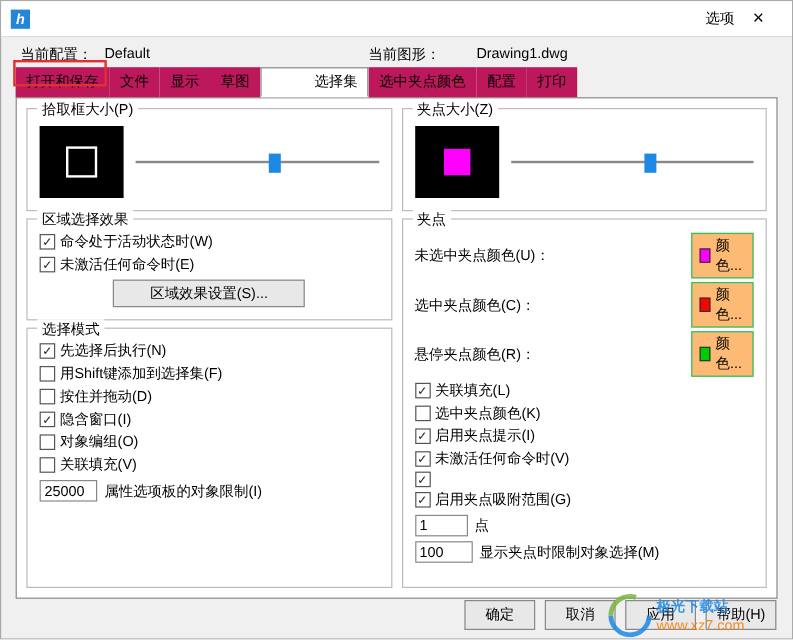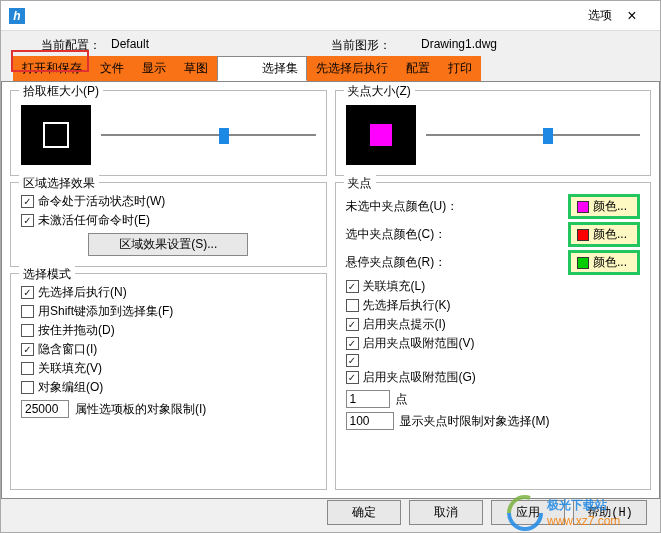--- a/index.html
+++ b/index.html
@@ -2,50 +2,50 @@
 <html><head>
 <meta charset="utf-8">
 <style>
 * { box-sizing: border-box; margin: 0; padding: 0; font-family: "Microsoft YaHei", SimSun, sans-serif; font-size: 12px; }
 body { background: #fff; width: 661px; height: 533px; position: relative; overflow: hidden; }
 .dialog { width: 661px; height: 533px; border: 1px solid #aaa; background: #f0f0f0; }
 .titlebar { height: 30px; background: #fff; display: flex; align-items: center; padding: 0 8px; border-bottom: 1px solid #ddd; }
 .titlebar .icon { width: 16px; height: 16px; background: #2386d6; margin-right: 6px; display: flex; align-items: center; justify-content: center; color: #fff; font-style: italic; font-weight: bold; }
 .titlebar .title { flex: 1; text-align: right; }
 .titlebar .close { width: 40px; text-align: center; font-size: 16px; cursor: pointer; }
-.info-row { padding: 6px 16px 2px; display: flex; margin-left: 24px; }
+.info-row { padding: 6px 16px 2px; display: flex; }
 .info-row .lbl { width: 70px; }
 .info-row .val1 { width: 220px; }
 .info-row .lbl2 { width: 90px; }
 .tabs { display: flex; padding: 0 12px; position: relative; }
-.tab { padding: 3px 8px; border: 1px solid transparent; cursor: pointer; background: #f97316; position: relative; }
+.tab { padding: 3px 8px; border: 1px solid transparent; cursor: pointer; background: #be185d; position: relative; }
 .tab.active { border: 1px solid #888; border-bottom: 1px solid #fff; background: #fff; z-index: 2; padding-left: 44px; }
 .tab-highlight { position: absolute; left: 11px; top: 50px; width: 78px; height: 22px; border: 2px solid #e03030; z-index: 5; pointer-events: none; }
-.tab-panel { margin: 0 0 8px; border: 1px solid #888; background: #fff; padding: 8px; height: 418px; display: flex; gap: 8px; }
+.tab-panel { margin: 0 12px 8px; border: 1px solid #888; background: #fff; padding: 8px; height: 418px; display: flex; gap: 8px; }
 .col { flex: 1; display: flex; flex-direction: column; gap: 6px; }
 .group { border: 1px solid #bbb; padding: 8px 10px 10px; position: relative; }
 .group-title { position: absolute; top: -8px; left: 8px; background: #fff; padding: 0 4px; }
 .preview-row { display: flex; align-items: center; gap: 10px; margin-top: 6px; }
 .preview-box { width: 70px; height: 60px; background: #000; display: flex; align-items: center; justify-content: center; }
 .preview-box .sq-outline { width: 26px; height: 26px; border: 2px solid #fff; }
 .preview-box .sq-fill { width: 22px; height: 22px; background: #ff00ff; }
 .slider { flex: 1; height: 20px; position: relative; }
 .slider-track { position: absolute; left: 0; right: 0; top: 9px; height: 2px; background: #888; }
 .slider-thumb { position: absolute; top: 3px; width: 10px; height: 16px; background: #1e88e5; }
 .chk-row { display: flex; align-items: center; gap: 4px; margin: 2px 0; }
 .chk { width: 13px; height: 13px; border: 1px solid #555; background: #fff; display: flex; align-items: center; justify-content: center; font-size: 10px; color: #222; cursor: pointer; }
 .btn { border: 1px solid #888; background: #e8e8e8; padding: 2px 12px; cursor: pointer; }
 .btn-wide { display: block; margin: 4px auto 0; width: 160px; }
 .color-row { display: flex; align-items: center; justify-content: space-between; margin: 3px 0; }
-.color-btn { display: flex; align-items: center; gap: 4px; border: 3px solid #22c55e; background: #fef9c3; padding: 1px 6px; cursor: pointer; width: 72px; }
+.color-btn { display: flex; align-items: center; gap: 4px; border: 1px solid #22c55e; background: #fdba74; padding: 1px 6px; cursor: pointer; width: 52px; }
 .color-swatch { width: 12px; height: 12px; border: 1px solid #333; }
 .input-row { display: flex; align-items: center; gap: 6px; margin-top: 4px; }
 .num-input { width: 48px; border: 1px solid #888; padding: 1px 3px; background: #fff; }
 .footer { position: absolute; bottom: 8px; right: 14px; display: flex; gap: 8px; }
-.footer .btn { width: 74px; padding: 3px 0; font-family: Liberation Mono, monospace; }
+.footer .btn { width: 59px; padding: 3px 0; }
 .watermark { position: absolute; right: 16px; bottom: 2px; opacity: 0.85; pointer-events: none; }
 .watermark svg { display: block; }
 .sm-group { border: 1px solid #bbb; padding: 8px 10px 10px; position: relative; flex: 1; }
 </style>
 </head>
 <body>
 
 <div class="dialog">
   <div class="titlebar">
     <div class="icon">h</div>
@@ -61,21 +61,21 @@
   </div>
 
   <div class="tab-highlight"></div>
 
   <div class="tabs">
     <div class="tab">打开和保存</div>
     <div class="tab">文件</div>
     <div class="tab">显示</div>
     <div class="tab">草图</div>
     <div class="tab active">选择集</div>
-    <div class="tab">先选择后执行</div>
+    <div class="tab">选中夹点颜色</div>
     <div class="tab">配置</div>
     <div class="tab">打印</div>
   </div>
 
   <div class="tab-panel">
     <div class="col">
 
       <div class="group">
         <span class="group-title">拾取框大小(P)</span>
         <div class="preview-row">
@@ -115,25 +115,25 @@
         <div class="chk-row">
             <span class="chk"></span>
             <span>按住并拖动(D)</span>
           </div>
         <div class="chk-row">
             <span class="chk">✓</span>
             <span>隐含窗口(I)</span>
           </div>
         <div class="chk-row">
             <span class="chk"></span>
+            <span>对象编组(O)</span>
+          </div>
+        <div class="chk-row">
+            <span class="chk"></span>
             <span>关联填充(V)</span>
-          </div>
-        <div class="chk-row">
-            <span class="chk"></span>
-            <span>对象编组(O)</span>
           </div>
         <div class="input-row">
           <input class="num-input" value="25000" style="">
           <span>属性选项板的对象限制(I)</span>
         </div>
       </div>
     </div>
 
     <div class="col">
       <div class="group">
@@ -171,29 +171,29 @@
               <span class="color-swatch" style="background:#00cc00"></span>
               <span>颜色...</span>
             </div>
         </div>
         <div class="chk-row">
             <span class="chk">✓</span>
             <span>关联填充(L)</span>
           </div>
         <div class="chk-row">
             <span class="chk"></span>
-            <span>先选择后执行(K)</span>
+            <span>选中夹点颜色(K)</span>
           </div>
         <div class="chk-row">
             <span class="chk">✓</span>
             <span>启用夹点提示(I)</span>
           </div>
         <div class="chk-row">
             <span class="chk">✓</span>
-            <span>启用夹点吸附范围(V)</span>
+            <span>未激活任何命令时(V)</span>
           </div>
         <div class="chk-row">
             <span class="chk">✓</span>
           </div>
         <div class="chk-row">
             <span class="chk">✓</span>
             <span>启用夹点吸附范围(G)</span>
           </div>
         <div class="input-row">
           <input class="num-input" style="width: 44px;" value="1">

